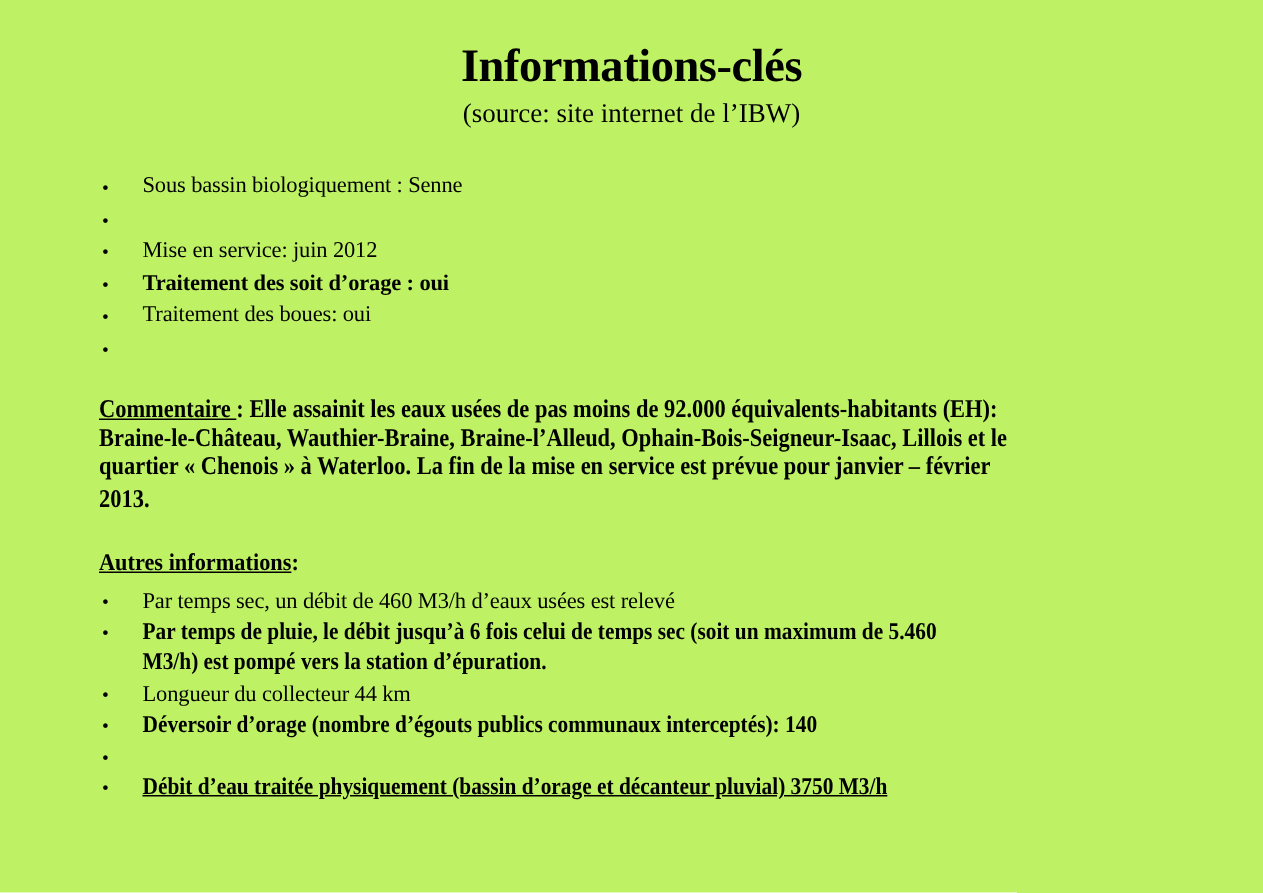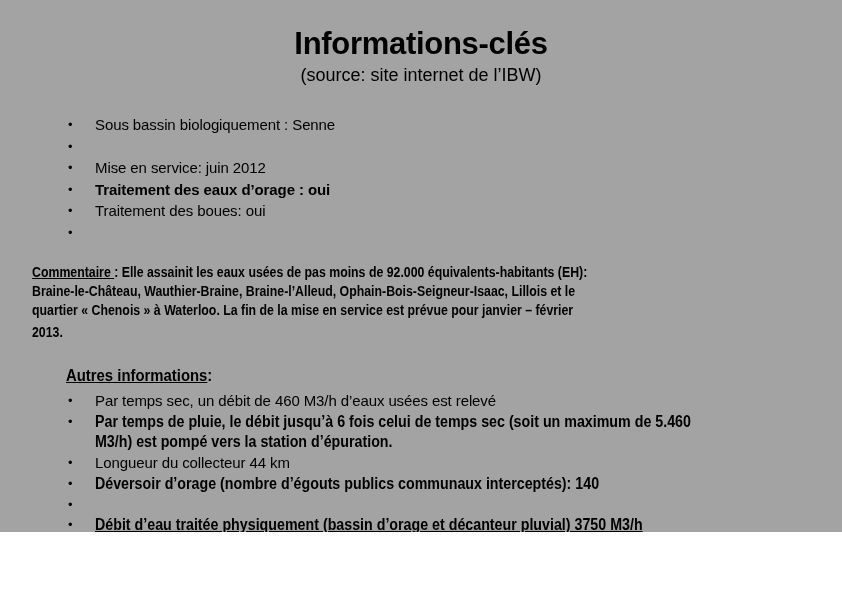--- a/index.html
+++ b/index.html
@@ -1,22 +1,22 @@
 <!DOCTYPE html>
 <html><head>
 <meta charset="utf-8">
 <style>
   html, body { margin: 0; padding: 0; background: #fff; }
   .slide {
     position: relative;
     width: 842px;
-    height: 532px;
-    background: #a3a3a3;
+    height: 595px;
+    background: #bef264;
     color: #000000;
-    font-family: Liberation Sans, sans-serif;
+    font-family: Liberation Serif, serif;
     overflow: hidden;
   }
   .title {
     text-align: center;
     font-weight: 700;
     font-size: 31px;
     line-height: 36px;
     padding-top: 26px;
     letter-spacing: -0.3px;
   }
@@ -39,23 +39,23 @@
   }
   .marker {
     flex: none;
     width: 27px;
     font-size: 13px;
   }
   .bold { font-weight: 700; }
   .underline { text-decoration: underline; }
   
   .commentaire {
-    margin: 20px 0 0 32px;
+    margin: 20px 0 0 66px;
     font-weight: 700;
-    font-size: 14px;
+    font-size: 17px;
     line-height: 19px;
   }
   .cline {
     white-space: nowrap;
     transform: scaleX(0.88);
     transform-origin: 0 50%;
   }
   .cline-last { margin-top: 3px; }
   
   .autres-heading {
@@ -102,21 +102,21 @@
     </div>
     <div class="kf-row">
       <span class="marker">•</span>
     </div>
     <div class="kf-row">
       <span class="marker">•</span>
       <span>Mise en service: juin 2012</span>
     </div>
     <div class="kf-row">
       <span class="marker">•</span>
-      <span class="bold">Traitement des eaux d’orage : oui</span>
+      <span class="bold">Traitement des soit d’orage : oui</span>
     </div>
     <div class="kf-row">
       <span class="marker">•</span>
       <span>Traitement des boues: oui</span>
     </div>
     <div class="kf-row">
       <span class="marker">•</span>
     </div>
   </div>
 

